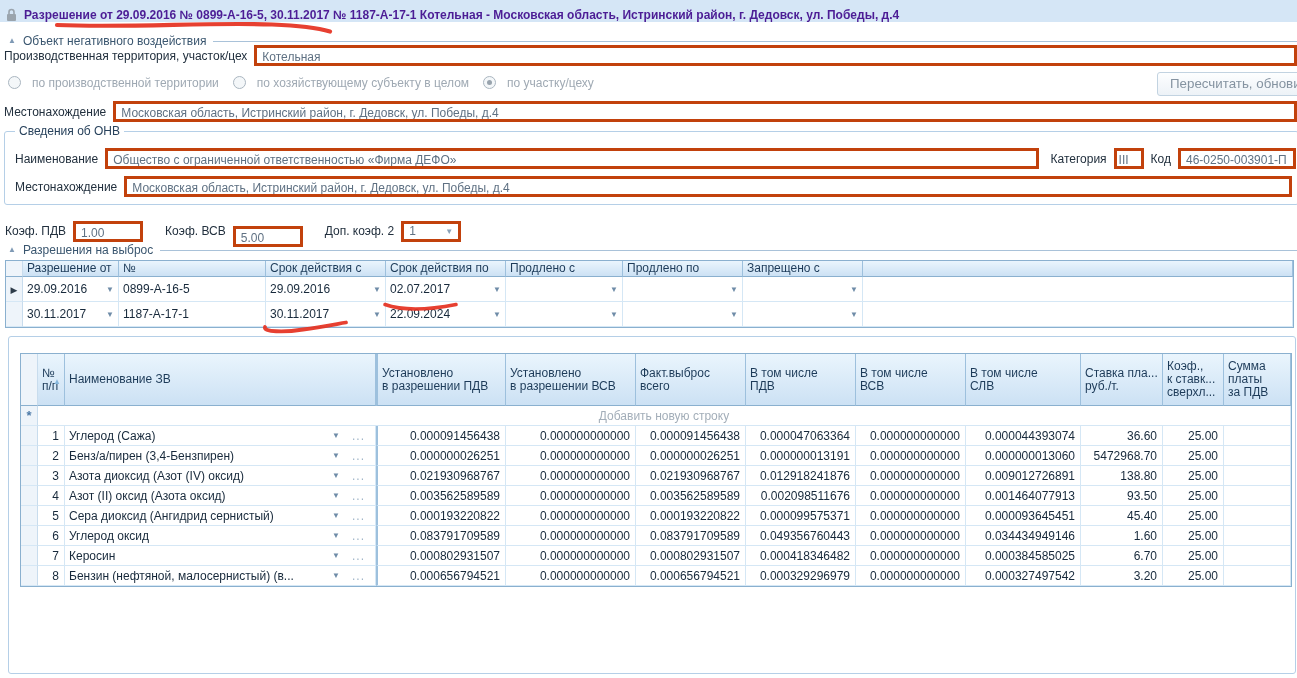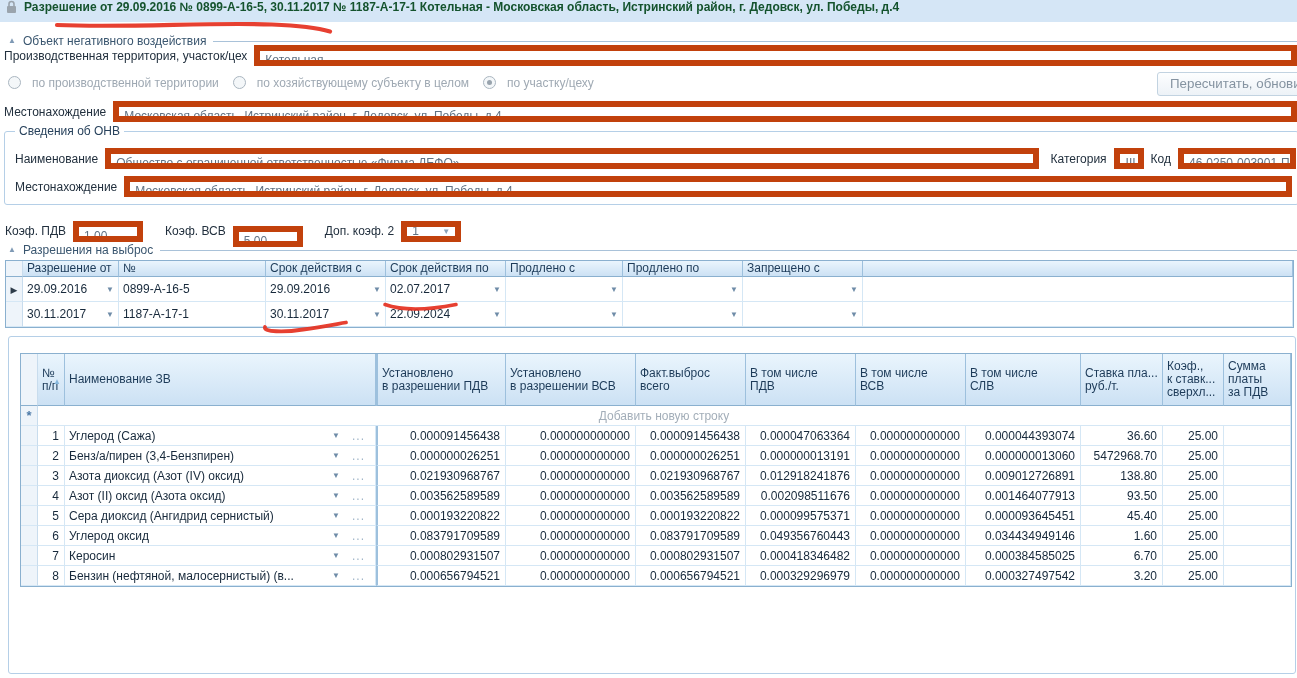--- a/index.html
+++ b/index.html
@@ -4,42 +4,42 @@
 <style>
   html,body{margin:0;padding:0;}
   body{
     width:1297px;height:678px;position:relative;overflow:hidden;
     background:#ffffff;color:#22303e;
     font-family:"Liberation Sans",sans-serif;font-size:12px;
   }
   
   .titlebar{
     position:absolute;left:0;top:0;width:1297px;height:22px;
-    background:#d5e6f6;display:flex;align-items:flex-start;gap:6px;
+    background:#d5e6f6;display:flex;align-items:flex-end;gap:6px;
     padding-left:5px;box-sizing:border-box;
-    font-weight:bold;color:#14532d;white-space:nowrap;
+    font-weight:bold;color:#4c1d95;white-space:nowrap;
   }
   .lockicon{flex:0 0 auto;}
   
   .sec-hdr{
     position:absolute;left:8px;right:0;height:15px;
     display:flex;align-items:center;gap:7px;color:#3a566f;white-space:nowrap;
   }
   .sec-hdr .tri{font-size:8px;color:#7f9ab5;line-height:1;cursor:pointer;}
   .sec-hdr .line{flex:1;height:1px;background:#a9c2d9;margin-top:2px;}
   
   .frow{position:absolute;display:flex;align-items:center;gap:7px;}
   .lbl{white-space:nowrap;color:#22303e;}
   .tb{
-    border:6px solid #c2410c;background:#fff;height:21px;line-height:19px;
+    border:3px solid #c2410c;background:#fff;height:21px;line-height:19px;
     padding:0 5px;box-sizing:border-box;color:#5f7183;
     white-space:nowrap;overflow:hidden;
   }
   .tb.grow{flex:1;}
-  .tb.center{text-align:right;padding:0 2px;}
+  .tb.center{text-align:left;padding:0 2px;}
   .combo{display:flex;align-items:center;justify-content:space-between;gap:4px;}
   .combo .dd{color:#8aa2b8;font-size:8px;}
   
   .radio{display:flex;align-items:center;gap:11px;color:#9fa9b3;cursor:default;}
   .rdot{width:13px;height:13px;border-radius:50%;border:1px solid #aab6c0;background:#f4f7f9;position:relative;box-sizing:border-box;flex:0 0 auto;}
   .rdot.sel::after{content:'';position:absolute;left:3px;top:3px;right:3px;bottom:3px;border-radius:50%;background:#98a3ad;}
   
   .btn{
     position:absolute;height:24px;line-height:22px;padding:0 12px;
     border:1px solid #c2d3e1;border-radius:3px;

